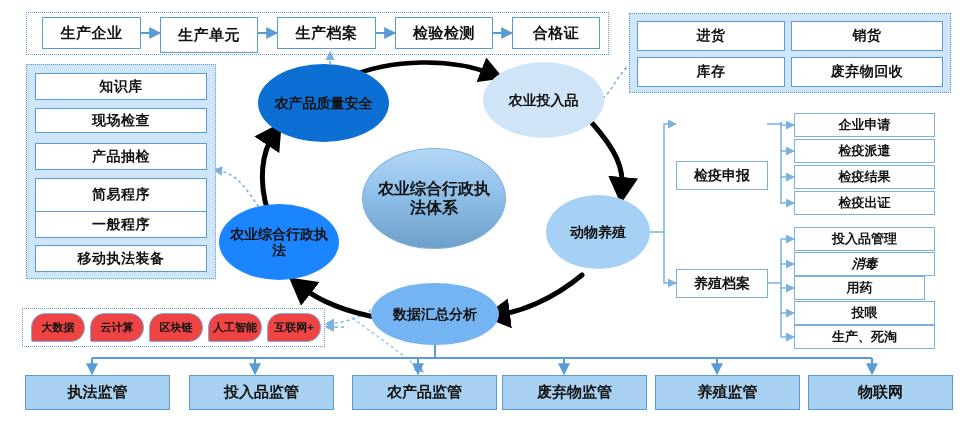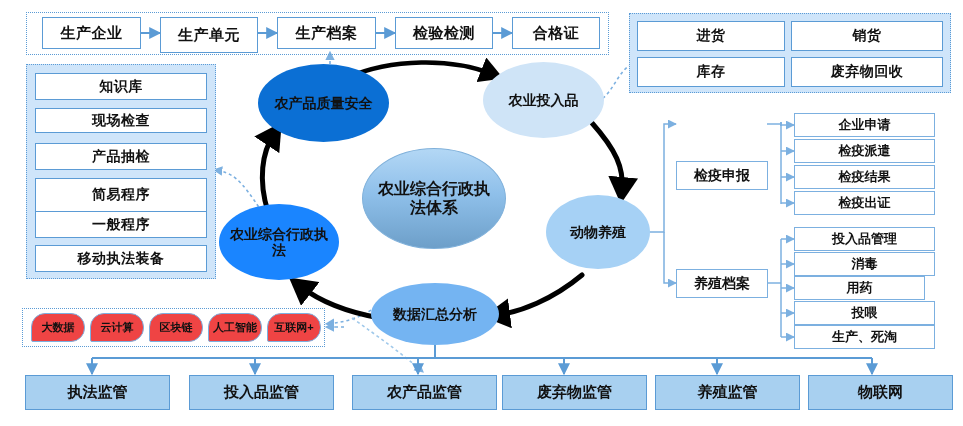--- a/index.html
+++ b/index.html
@@ -229,21 +229,21 @@
 
   <div class="thinbox" style="left:676px;top:161px;width:92px;height:29px;font-size:14px;">检疫申报</div>
   <div class="thinbox" style="left:676px;top:269px;width:92px;height:29px;font-size:14px;">养殖档案</div>
 
   <div class="thinbox" style="left:794px;top:113px;width:141px;height:24px;font-size:13px;">企业申请</div>
   <div class="thinbox" style="left:794px;top:139px;width:141px;height:24px;font-size:13px;">检疫派遣</div>
   <div class="thinbox" style="left:794px;top:165px;width:141px;height:24px;font-size:13px;">检疫结果</div>
   <div class="thinbox" style="left:794px;top:227px;width:141px;height:24px;font-size:13px;">投入品管理</div>
 
   <div class="thinbox" style="left:794px;top:191px;width:141px;height:24px;font-size:13px;">检疫出证</div>
-  <div class="thinbox" style="left:794px;top:252px;width:141px;height:24px;font-size:13px;">消毒</div>
+  <div class="thinbox" style="left:794px;top:252px;width:141px;height:24px;font-size:13px;font-style:italic;">消毒</div>
   <div class="thinbox" style="left:794px;top:276px;width:131px;height:24px;font-size:13px;">用药</div>
   <div class="thinbox" style="left:794px;top:301px;width:141px;height:24px;font-size:13px;">投喂</div>
   <div class="thinbox" style="left:794px;top:325px;width:141px;height:24px;font-size:13px;">生产、死淘</div>
 
   <div class="dotframe" style="left:22px;top:308px;width:303px;height:39px;"></div>
 
   <div class="tag" style="left:31px;top:313px;width:54px;height:29px;font-size:11px;">大数据</div>
   <div class="tag" style="left:90px;top:313px;width:54px;height:29px;font-size:11px;">云计算</div>
   <div class="tag" style="left:149px;top:313px;width:54px;height:29px;font-size:11px;">区块链</div>
   <div class="tag" style="left:208px;top:313px;width:54px;height:29px;font-size:11px;padding:0 4px;">人工智能</div>

